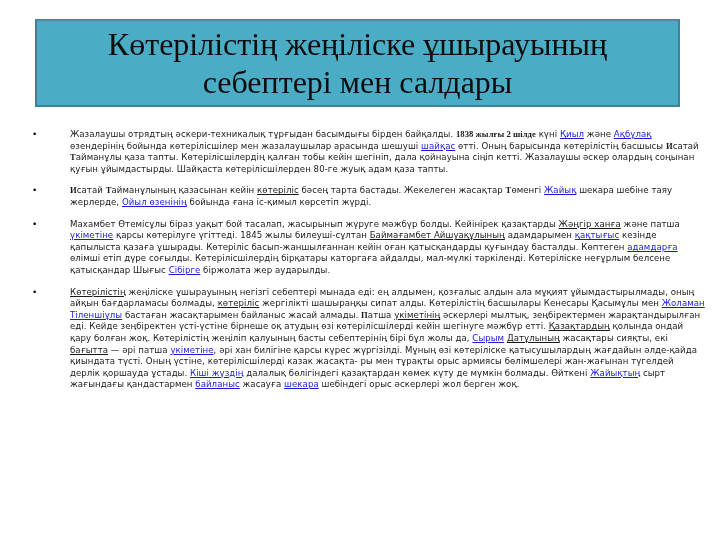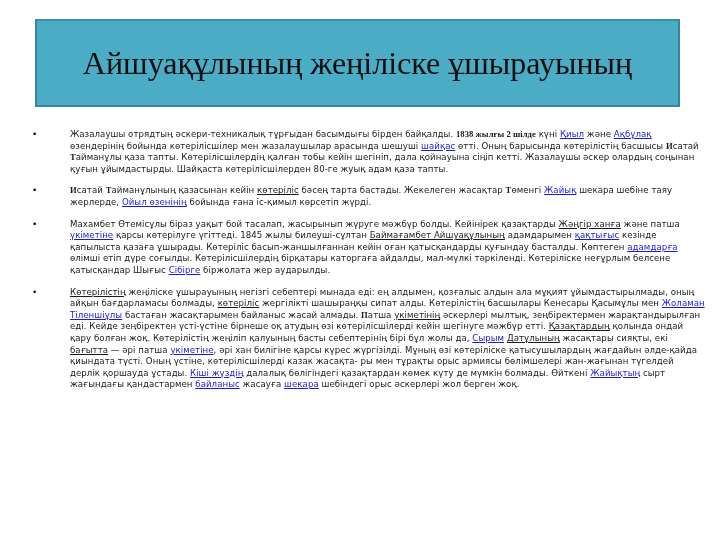--- a/index.html
+++ b/index.html
@@ -73,21 +73,22 @@
     }
     b.strong {
       font-weight: bold;
       font-family: Liberation Serif, serif;
     }
   </style>
 </head>
 <body>
 
 <div class="slide-title-box">
-  <div class="slide-title-line">Айшуақұлының жеңіліске ұшырауының</div>
+  <div class="slide-title-line">Көтерілістің жеңіліске ұшырауының</div>
+  <div class="slide-title-line">себептері мен салдары</div>
 </div>
 
 <div class="content">
   <div class="bullet-item">
     <span class="bullet-dot">•</span>
     <span class="bullet-text"><span>Жазалаушы отрядтың әскери-техникалық тұрғыдан басымдығы бірден байқалды. </span><b class="strong">1838 жылғы 2 шілде</b><span> күні </span><a class="link" href="#">Қиыл</a><span> және </span><a class="link" href="#">Ақбұлақ</a><span> өзендерінің бойында көтерілісшілер мен жазалаушылар арасында шешуші </span><a class="link" href="#">шайқас</a><span> өтті. Оның барысында көтерілістің басшысы </span><b class="strong">И</b><span>сатай </span><b class="strong">Т</b><span>айманұлы қаза тапты. Көтерілісшілердің қалған тобы кейін шегініп, дала қойнауына сіңіп кетті. Жазалаушы әскер олардың соңынан қуғын ұйымдастырды. Шайқаста көтерілісшілерден 80-ге жуық адам қаза тапты.</span></span>
   </div>
   <div class="bullet-item">
     <span class="bullet-dot">•</span>
     <span class="bullet-text"><b class="strong">И</b><span>сатай </span><b class="strong">Т</b><span>айманұлының қазасынан кейін </span><a class="link dark" href="#">көтеріліс</a><span> бәсең тарта бастады. Жекелеген жасақтар </span><b class="strong">Т</b><span>өменгі </span><a class="link" href="#">Жайық</a><span> шекара шебіне таяу жерлерде, </span><a class="link" href="#">Ойыл өзенінің</a><span> бойында ғана іс-қимыл көрсетіп жүрді.</span></span>

